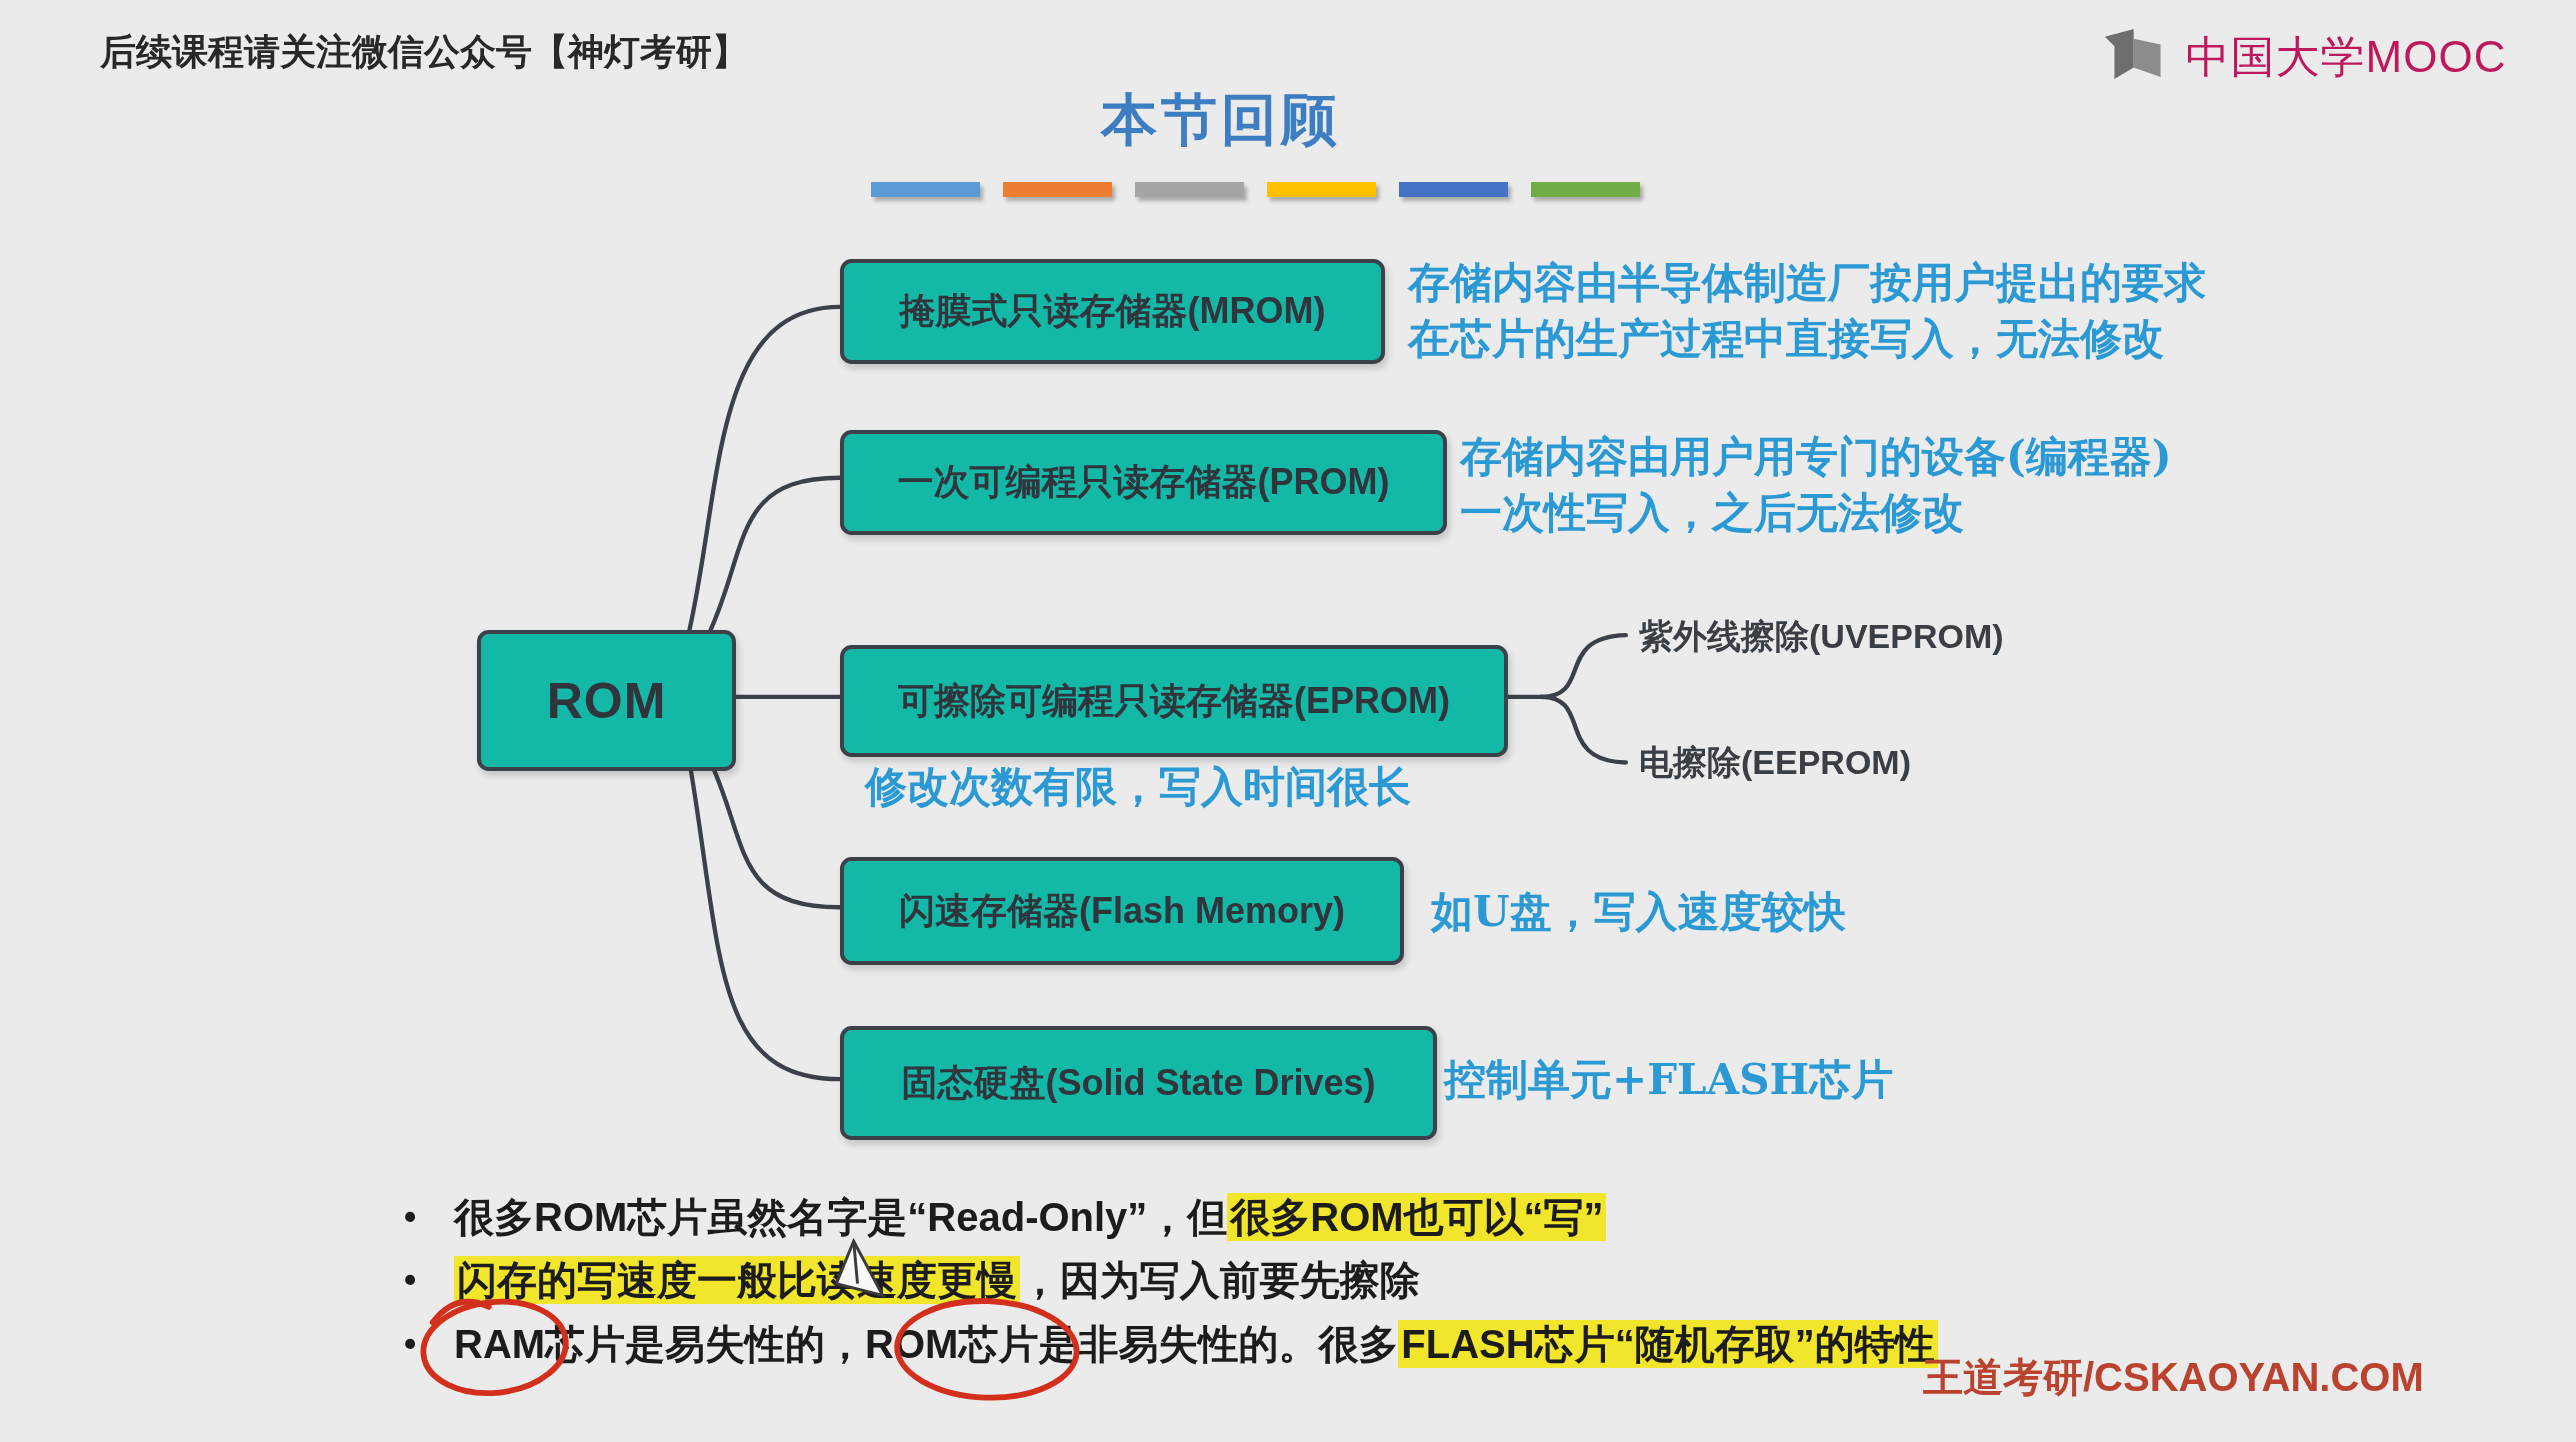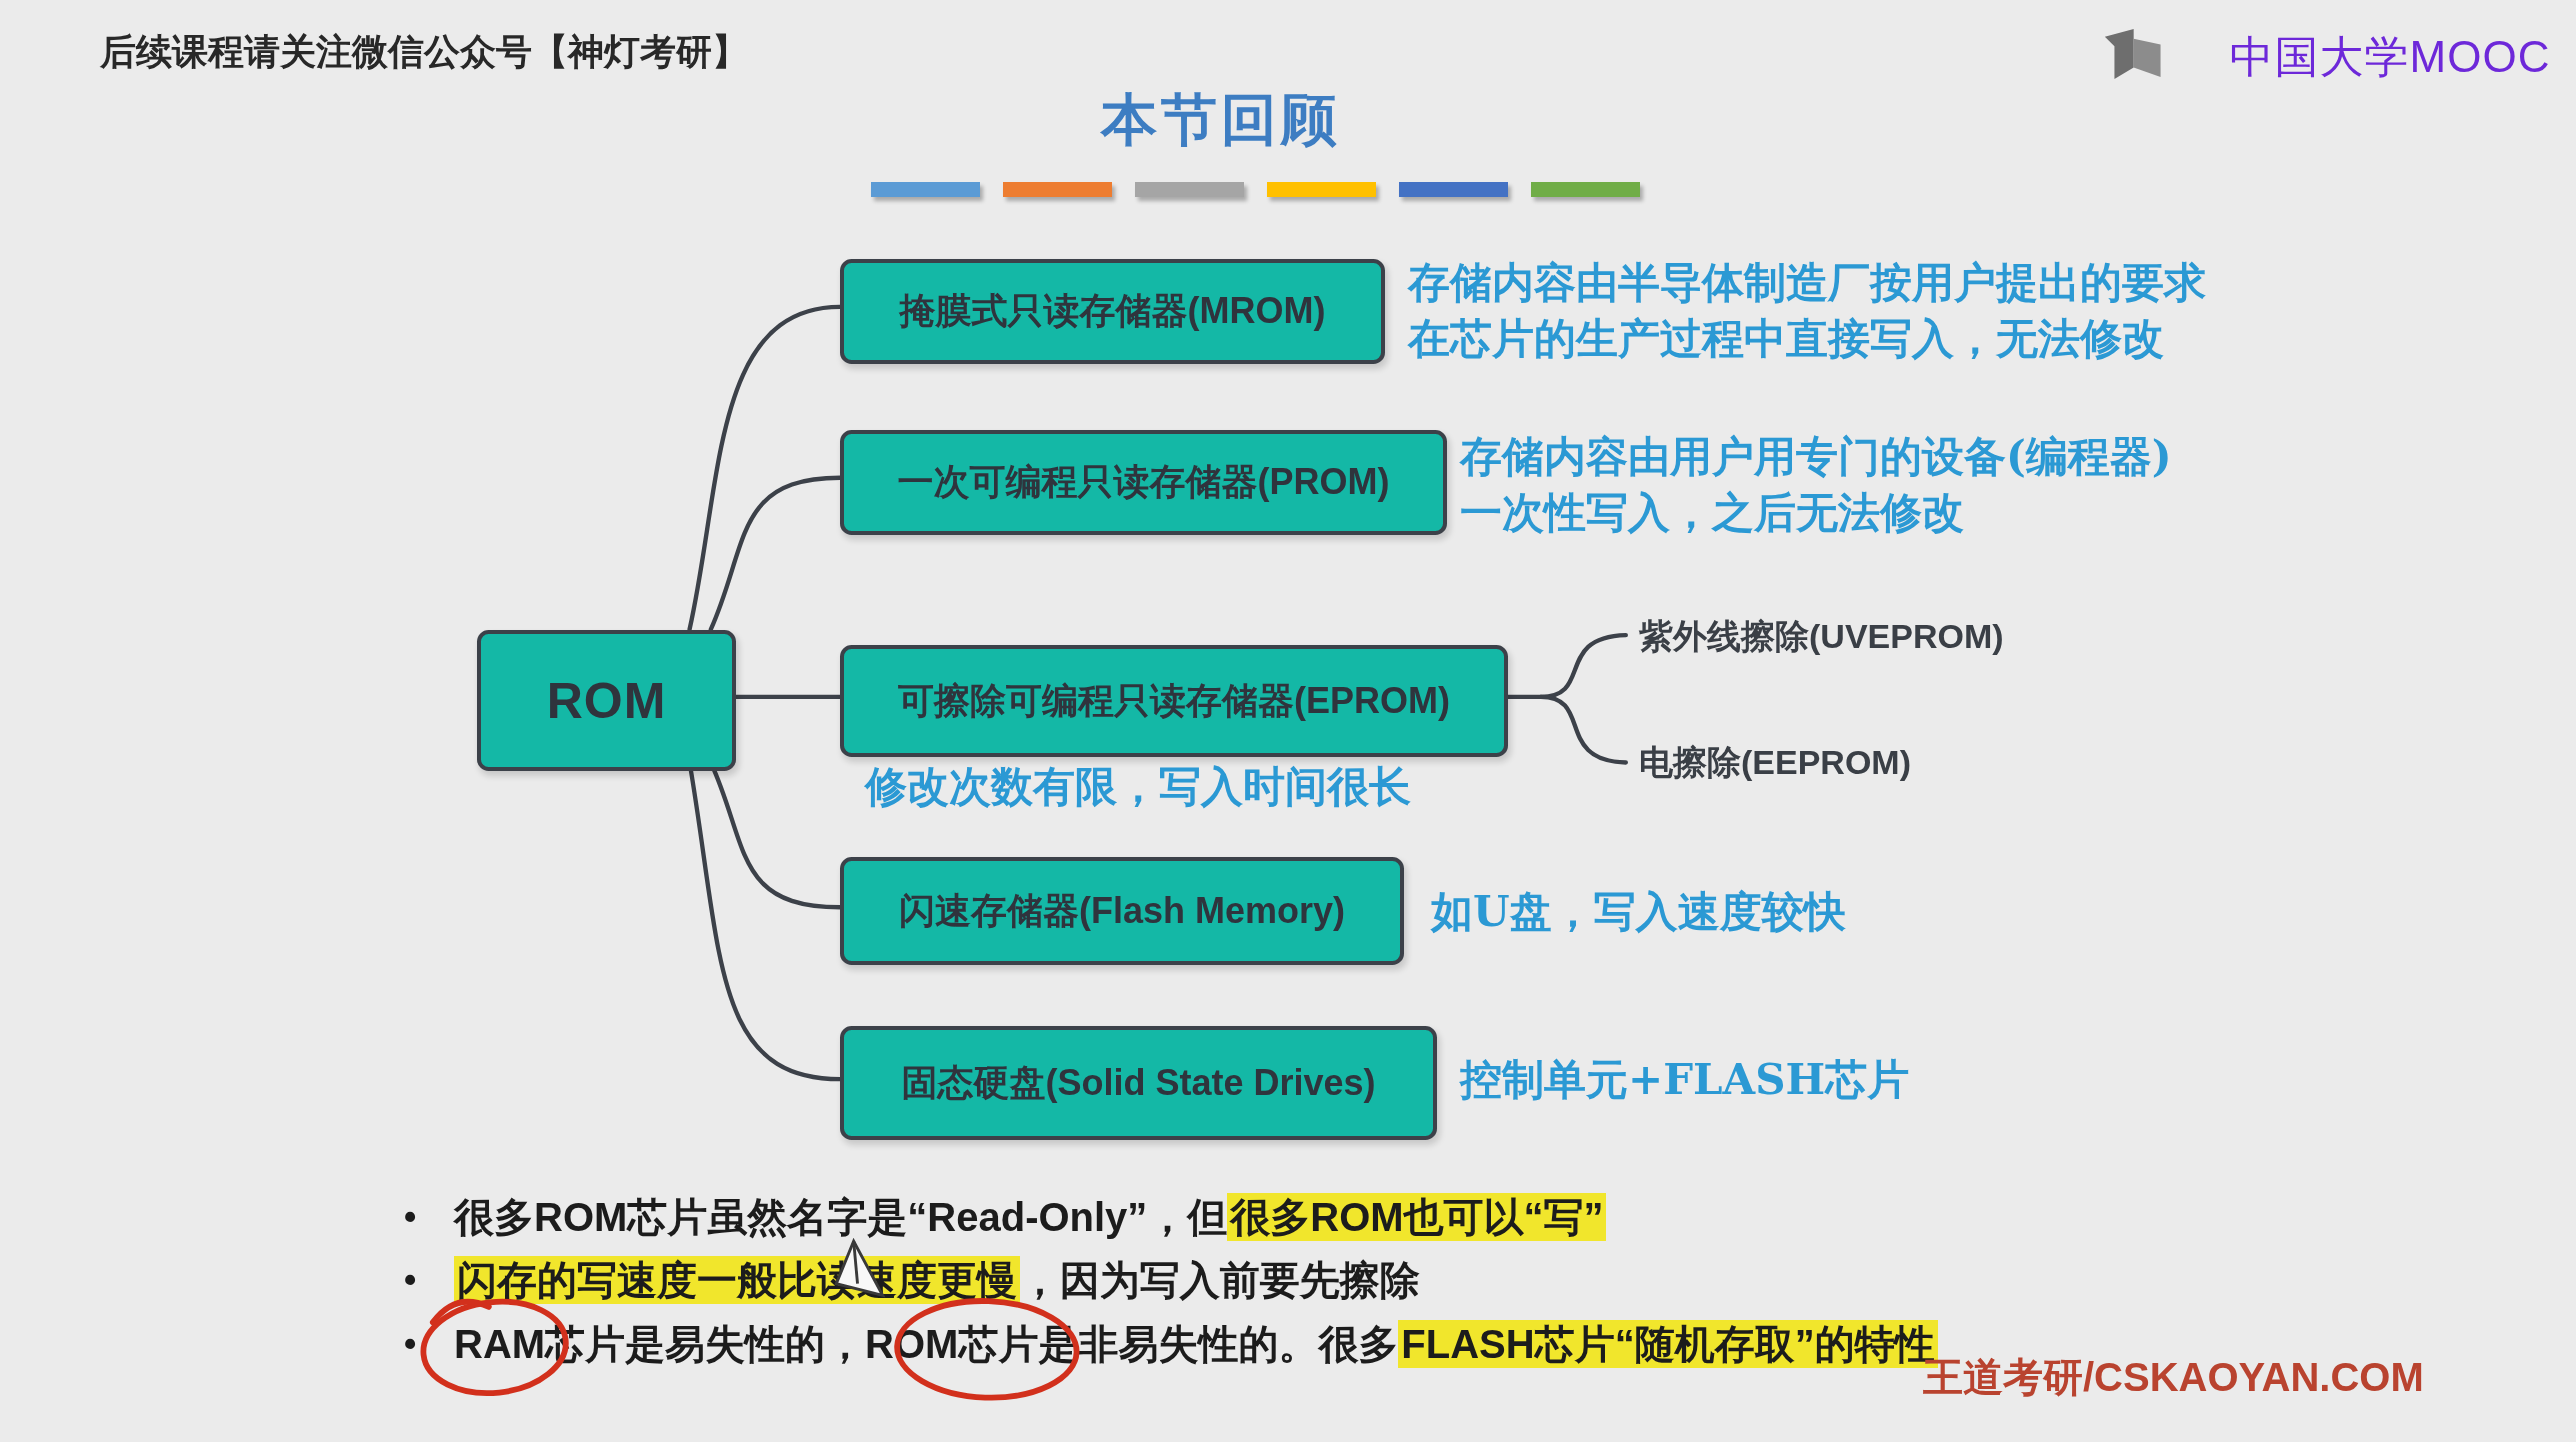--- a/index.html
+++ b/index.html
@@ -5,21 +5,21 @@
   html,body{margin:0;padding:0;background:#dcdcdc;}
   .slide{position:relative;width:2576px;height:1442px;background:#ebebeb;overflow:hidden;
          font-family:"Liberation Sans",sans-serif;}
   
   .promo{position:absolute;left:100px;top:27px;font-size:36px;font-weight:700;color:#282828;line-height:50px;white-space:pre;}
   .page-title{position:absolute;left:1101px;top:39px;font-size:56px;font-weight:700;color:#3d7dc2;
               font-family:"Liberation Serif",serif;letter-spacing:3.9px;margin-top:44px;}
   .bars{position:absolute;left:871px;top:182px;display:flex;gap:23px;}
   .bar{width:109px;height:14.5px;box-shadow:2.9px 3.9px 3.9px rgba(0,0,0,.28);}
   .brand{position:absolute;left:2101px;top:25px;display:flex;align-items:center;gap:11.6px;}
-  .brand-text{color:#6d28d9;font-size:44px;font-weight:500;letter-spacing:1px;margin-left:44px;}
+  .brand-text{color:#be185d;font-size:44px;font-weight:500;letter-spacing:1px;}
   
   .node{position:absolute;background:#14b8a6;border:4.8px solid #3c4149;border-radius:11.6px;
         display:flex;align-items:center;justify-content:center;font-weight:700;color:#2f343d;
         box-shadow:2.9px 4.8px 6.8px rgba(0,0,0,.15);font-size:36px;white-space:nowrap;}
   .root-node{font-size:50px;letter-spacing:1px;}
   .note{position:absolute;color:#2b99d4;font-family:"DejaVu Serif","Liberation Serif",serif;
         font-weight:600;font-size:42px;line-height:56px;white-space:pre;}
   .sublabel{position:absolute;font-size:34px;font-weight:700;color:#3a3f46;white-space:nowrap;}
   
   .bullet-row{position:absolute;left:404px;font-size:40px;color:#1c1c1c;font-weight:600;white-space:nowrap;}
@@ -80,21 +80,21 @@
   <div class="node" style="left:840px;top:1026px;width:589px;height:106px;">固态硬盘(Solid State Drives)</div>
 
   <div class="note" style="left:1408px;top:255px;"><span>存储内容由半导体制造厂按用户提出的要求</span><br><span>在芯片的生产过程中直接写入，无法修改</span></div>
 
   <div class="note" style="left:865px;top:759px;">修改次数有限，写入时间很长</div>
 
   <div class="note" style="left:1460px;top:429px;"><span>存储内容由用户用专门的设备(编程器)</span><br><span>一次性写入，之后无法修改</span></div>
 
   <div class="note" style="left:1431px;top:884px;">如U盘，写入速度较快</div>
 
-  <div class="note" style="left:1444px;top:1052px;margin-left:16px;">控制单元+FLASH芯片</div>
+  <div class="note" style="left:1444px;top:1052px;">控制单元+FLASH芯片</div>
 
   <div class="sublabel" style="left:1639px;top:614px;">紫外线擦除(UVEPROM)</div>
   <div class="sublabel" style="left:1639px;top:740px;">电擦除(EEPROM)</div>
 
   <div class="bullet-row" style="top:1190px;"><span class="dot">•</span><span>很多ROM芯片虽然名字是“Read-Only”，但</span><span class="hl">很多ROM也可以“写”</span></div>
 
   <div class="bullet-row" style="top:1253px;"><span class="dot">•</span><span class="hl">闪存的写速度一般比读速度更慢</span><span>，因为写入前要先擦除</span></div>
 
   <div class="bullet-row" style="top:1317px;"><span class="dot">•</span><span>RAM芯片是易失性的，ROM芯片是非易失性的。很多</span><span class="hl">FLASH芯片“随机存取”的特性</span></div>
 

